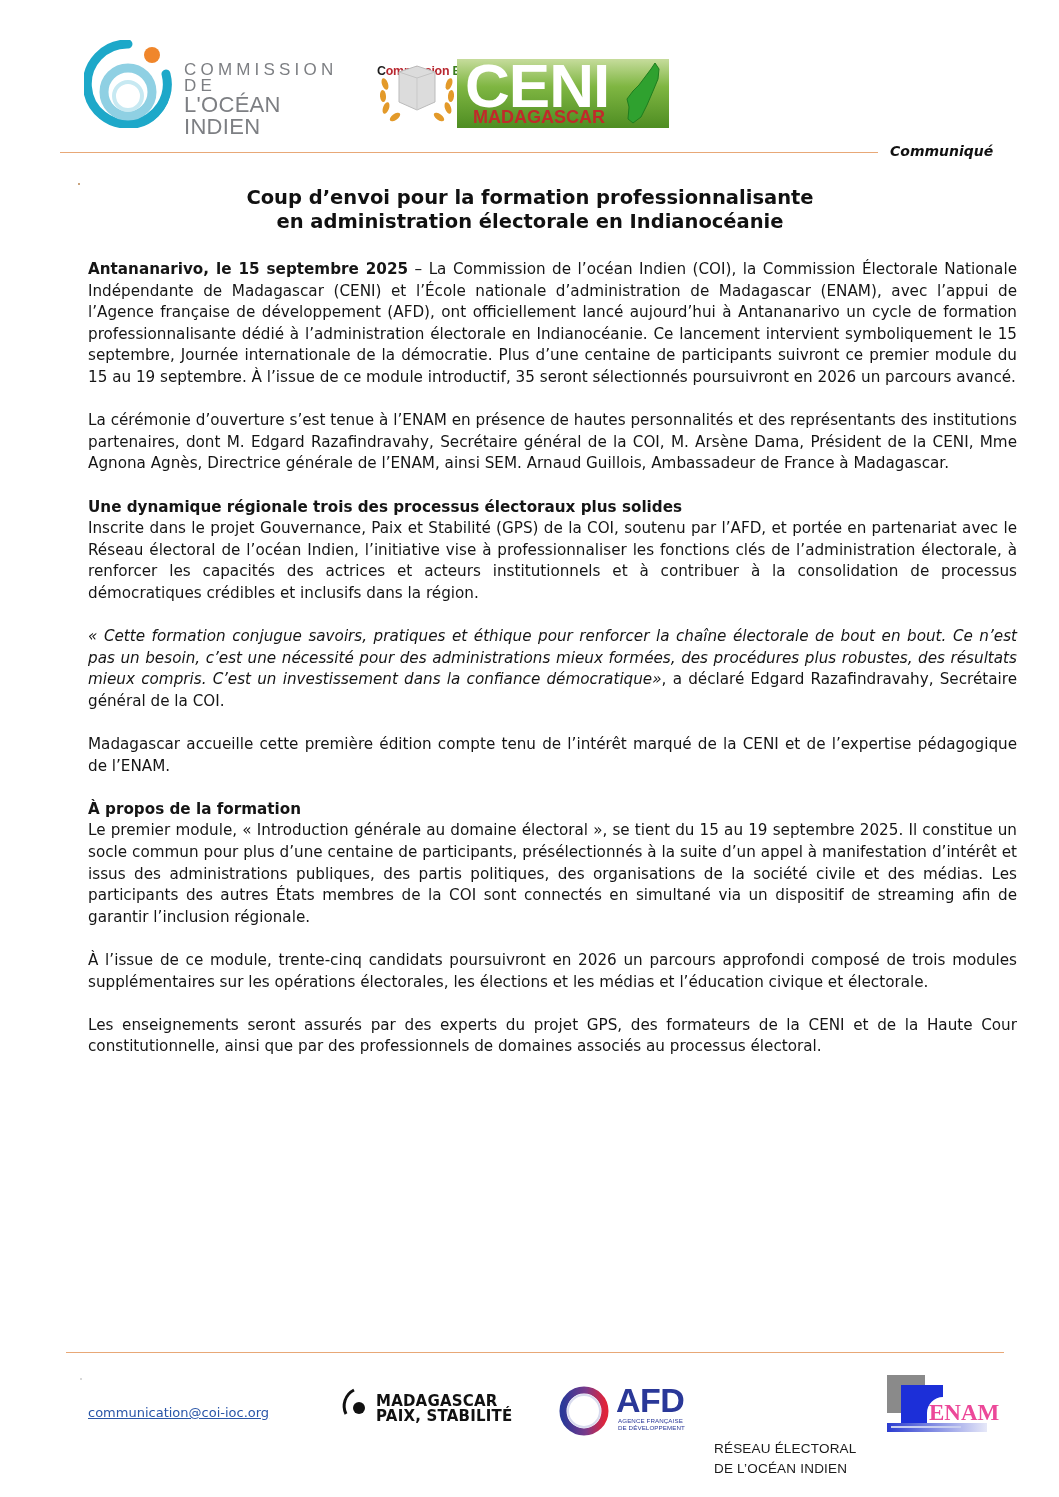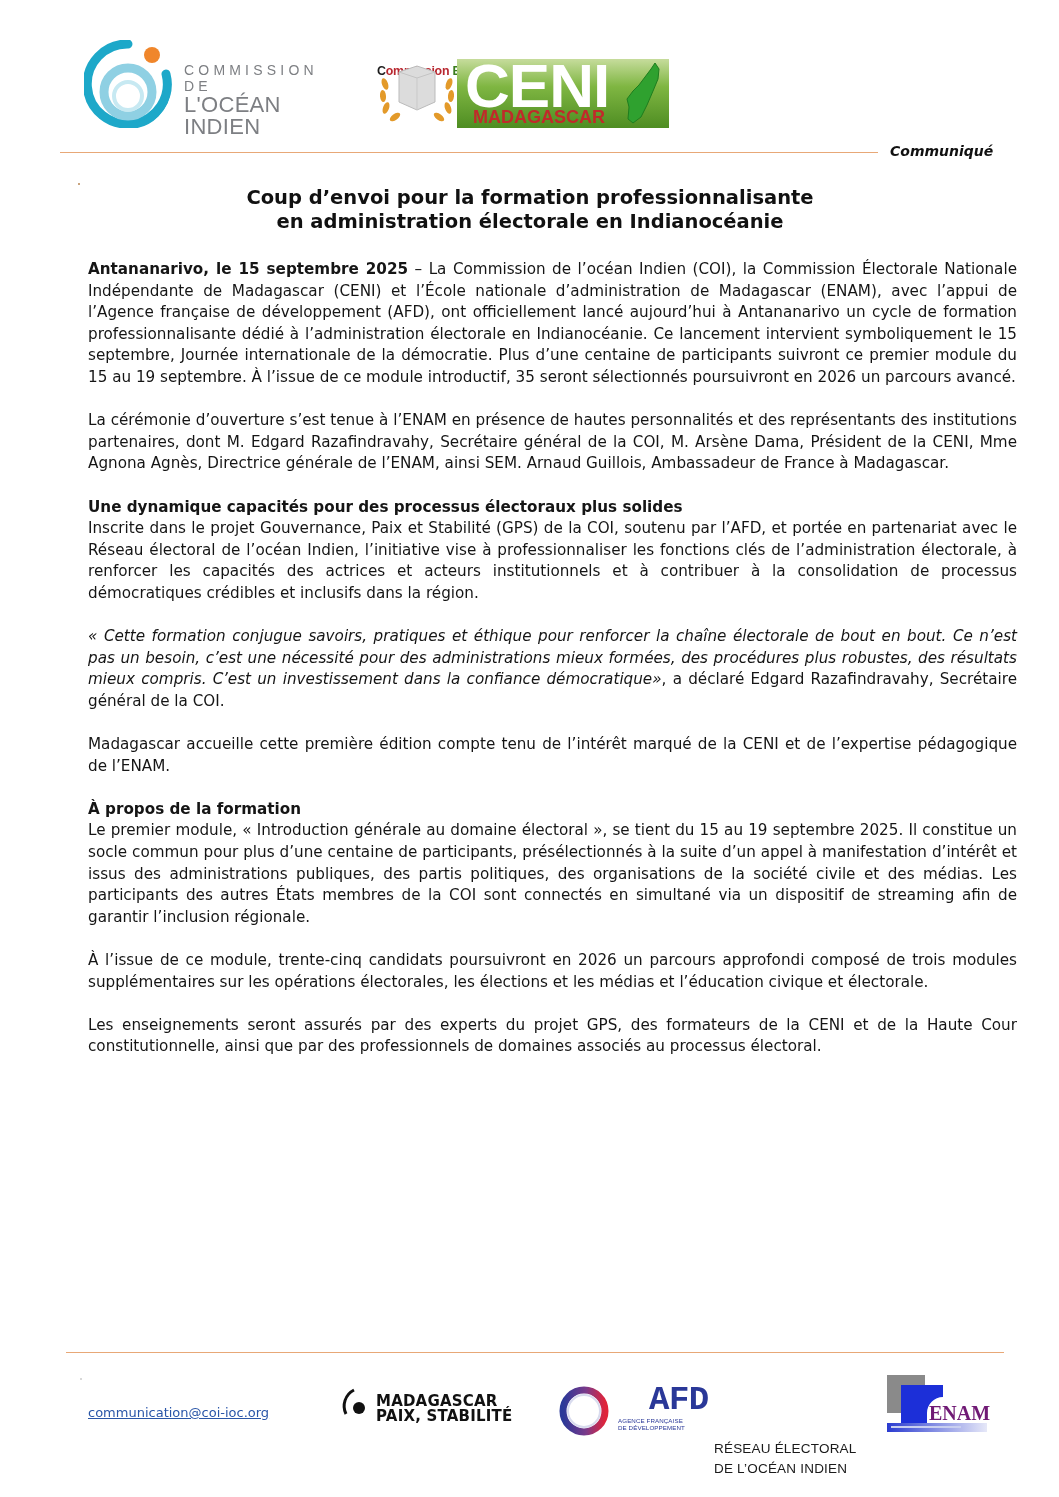--- a/index.html
+++ b/index.html
@@ -3,21 +3,21 @@
 <meta charset="utf-8">
 <style>
   html, body { margin: 0; padding: 0; background: #ffffff; }
   body { width: 1059px; height: 1497px; position: relative; overflow: hidden; font-family: "DejaVu Sans", sans-serif; color: #111; }
   .abs { position: absolute; }
 
   
   .coi-logo { left: 84px; top: 40px; width: 260px; height: 88px; }
   .coi-mark { position: absolute; left: 0; top: 0; width: 88px; height: 88px; }
   .coi-text { position: absolute; left: 100px; top: 22px; color: #7d7f83; font-family: "Liberation Sans", sans-serif; }
-  .coi-text .l1 { font-size: 14px; letter-spacing: 4.2px; line-height: 16px; }
+  .coi-text .l1 { font-size: 17px; letter-spacing: 4.2px; line-height: 16px; }
   .coi-text .l2 { font-size: 22px; letter-spacing: 0.3px; line-height: 22px; }
 
   .ceni-logo { left: 377px; top: 44px; width: 292px; height: 86px; }
   .ceni-top { position: absolute; left: 0; top: 0; font-family: "Liberation Sans", sans-serif; font-weight: bold; font-size: 12.4px; white-space: nowrap; letter-spacing: -0.2px; color: #b8272f; margin-top: 20px; }
   .ceni-top .k { color: #1b1b1b; }
   .ceni-top .g { color: #3b7d1e; }
   .ceni-box { position: absolute; left: 80px; top: 15px; width: 212px; height: 69px; background: linear-gradient(180deg, #c6dc9c 0%, #7fb642 40%, #4e8d22 100%); }
   .ceni-word { position: absolute; left: 8px; top: -8px; font-family: "Liberation Sans", sans-serif; font-weight: bold; font-size: 62px; color: #ffffff; letter-spacing: -1px; line-height: 70px; }
   .ceni-mada { position: absolute; left: 16px; top: 48px; font-family: "Liberation Sans", sans-serif; font-weight: bold; font-size: 18px; color: #c02a2a; letter-spacing: 0px; line-height: 20px; }
   .ceni-island { position: absolute; right: 6px; top: 2px; width: 40px; height: 64px; }
@@ -38,21 +38,21 @@
   .i { font-style: italic; }
   .h { font-weight: bold; margin: 0; }
 
   
   .bottom-rule { left: 66px; top: 1352px; width: 938px; height: 0; border-top: 1.5px solid #e8a877; }
   .footer-dot { left: 80px; top: 1378px; width: 2px; height: 2px; background: #d8d8d8; }
   .email { left: 88px; top: 1405px; font-family: "DejaVu Sans", sans-serif; font-size: 13px; color: #2a56a8; text-decoration: underline; }
   .gps-logo { left: 340px; top: 1382px; width: 190px; height: 52px; }
   .gps-text { position: absolute; left: 36px; top: 12px; font-family: "DejaVu Sans", sans-serif; font-weight: bold; font-size: 15px; line-height: 15px; color: #111; letter-spacing: 0.2px; }
   .afd-logo { left: 558px; top: 1383px; width: 130px; height: 52px; }
-  .afd-big { position: absolute; left: 58px; top: -2px; font-family: Liberation Mono, monospace; font-weight: bold; font-size: 34px; color: #2a3898; letter-spacing: -0.5px; line-height: 38px; margin-left: 33px; }
+  .afd-big { position: absolute; left: 58px; top: -2px; font-family: Liberation Sans, sans-serif; font-weight: bold; font-size: 34px; color: #2a3898; letter-spacing: -0.5px; line-height: 38px; }
   .afd-small { position: absolute; left: 60px; top: 34px; font-family: "Liberation Sans", sans-serif; font-size: 6.2px; color: #2a3898; line-height: 7px; letter-spacing: 0.1px; }
   .reoi { left: 714px; top: 1391px; font-family: "Liberation Sans", sans-serif; font-size: 13.5px; line-height: 20px; color: #1a1a1a; letter-spacing: 0.2px; margin-top: 48px; }
   .enam-logo { left: 887px; top: 1375px; width: 104px; height: 60px; }
 </style>
 </head>
 <body>
 
 <div class="abs coi-logo">
   <svg class="coi-mark" viewBox="0 0 88 88">
     <path d="M44 4 A40 40 0 1 0 82 34" fill="none" stroke="#1da8c9" stroke-width="9" stroke-linecap="round"></path>
@@ -102,21 +102,21 @@
 <div class="abs title">
   <div>Coup d’envoi pour la formation professionnalisante</div>
   <div>en administration électorale en Indianocéanie</div>
 </div>
 
 <div class="abs body">
   <p class="p"><span class="b">Antananarivo, le 15 septembre 2025</span><span> – La Commission de l’océan Indien (COI), la Commission Électorale Nationale Indépendante de Madagascar (CENI) et l’École nationale d’administration de Madagascar (ENAM), avec l’appui de l’Agence française de développement (AFD), ont officiellement lancé aujourd’hui à Antananarivo un cycle de formation professionnalisante dédié à l’administration électorale en Indianocéanie. Ce lancement intervient symboliquement le 15 septembre, Journée internationale de la démocratie. Plus d’une centaine de participants suivront ce premier module du 15 au 19 septembre. À l’issue de ce module introductif, 35 seront sélectionnés poursuivront en 2026 un parcours avancé.</span></p>
 
   <p class="p">La cérémonie d’ouverture s’est tenue à l’ENAM en présence de hautes personnalités et des représentants des institutions partenaires, dont M. Edgard Razafindravahy, Secrétaire général de la COI, M. Arsène Dama, Président de la CENI, Mme Agnona Agnès, Directrice générale de l’ENAM, ainsi SEM. Arnaud Guillois, Ambassadeur de France à Madagascar.</p>
 
-  <p class="h">Une dynamique capacités pour des processus électoraux plus solides</p>
+  <p class="h">Une dynamique régionale trois des processus électoraux plus solides</p>
   <p class="p">Inscrite dans le projet Gouvernance, Paix et Stabilité (GPS) de la COI, soutenu par l’AFD, et portée en partenariat avec le Réseau électoral de l’océan Indien, l’initiative vise à professionnaliser les fonctions clés de l’administration électorale, à renforcer les capacités des actrices et acteurs institutionnels et à contribuer à la consolidation de processus démocratiques crédibles et inclusifs dans la région.</p>
 
   <p class="p"><span class="i">« Cette formation conjugue savoirs, pratiques et éthique pour renforcer la chaîne électorale de bout en bout. Ce n’est pas un besoin, c’est une nécessité pour des administrations mieux formées, des procédures plus robustes, des résultats mieux compris. C’est un investissement dans la confiance démocratique»</span><span>, a déclaré Edgard Razafindravahy, Secrétaire général de la COI.</span></p>
 
   <p class="p">Madagascar accueille cette première édition compte tenu de l’intérêt marqué de la CENI et de l’expertise pédagogique de l’ENAM.</p>
 
   <p class="h">À propos de la formation</p>
   <p class="p">Le premier module, « Introduction générale au domaine électoral », se tient du 15 au 19 septembre 2025. Il constitue un socle commun pour plus d’une centaine de participants, présélectionnés à la suite d’un appel à manifestation d’intérêt et issus des administrations publiques, des partis politiques, des organisations de la société civile et des médias. Les participants des autres États membres de la COI sont connectés en simultané via un dispositif de streaming afin de garantir l’inclusion régionale.</p>
 
   <p class="p">À l’issue de ce module, trente-cinq candidats poursuivront en 2026 un parcours approfondi composé de trois modules supplémentaires sur les opérations électorales, les élections et les médias et l’éducation civique et électorale.</p>
@@ -171,14 +171,14 @@
       <linearGradient id="enamg" x1="0" y1="0" x2="1" y2="0">
         <stop offset="0" stop-color="#2a3bd0"></stop>
         <stop offset="1" stop-color="#e6e8f8"></stop>
       </linearGradient>
     </defs>
     <rect x="0" y="0" width="38" height="38" fill="#8a8a8a"></rect>
     <path d="M14 10 L56 10 L56 22 A16 16 0 0 0 40 38 L40 48 L14 48 Z" fill="#1c2fd8"></path>
     <rect x="0" y="48" width="100" height="9" fill="url(#enamg)"></rect>
     <rect x="4" y="51" width="70" height="2" fill="#c9cff0"></rect>
   </svg>
-  <div style="position:absolute;left:42px;top:28px;font-family:'Liberation Serif',serif;font-weight:bold;font-size:20px;color:#701a75;line-height:20px;text-align:right;">ENAM</div>
+  <div style="position:absolute;left:42px;top:28px;font-family:'Liberation Serif',serif;font-weight:bold;font-size:23px;color:#ec4899;line-height:20px;text-align:right;">ENAM</div>
 </div>
 
 </body></html>

